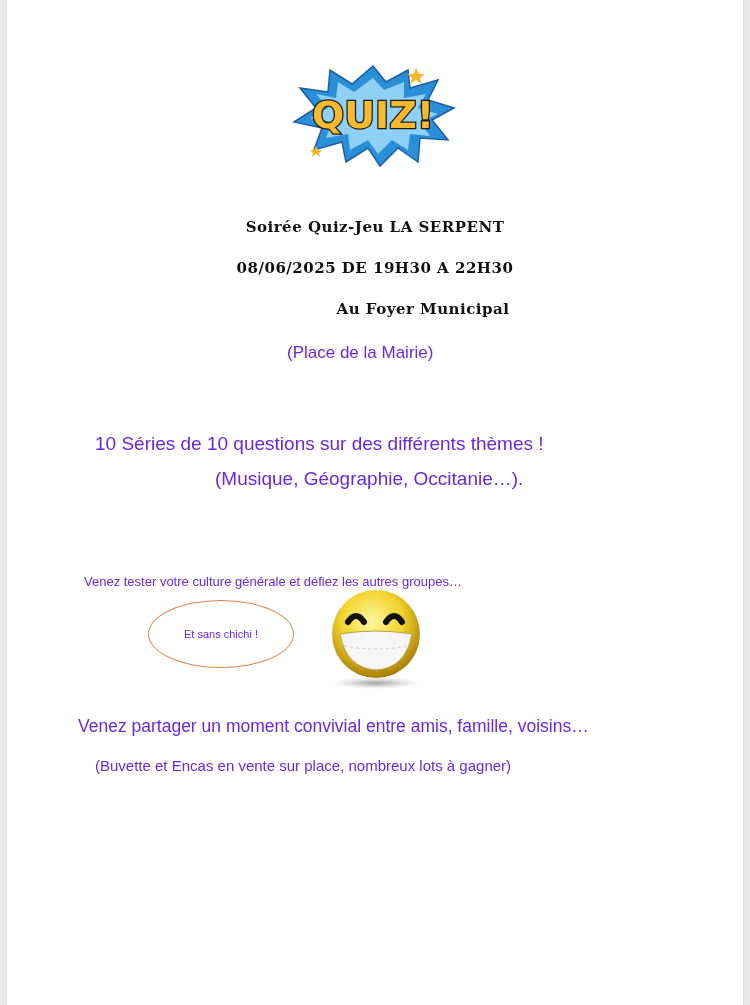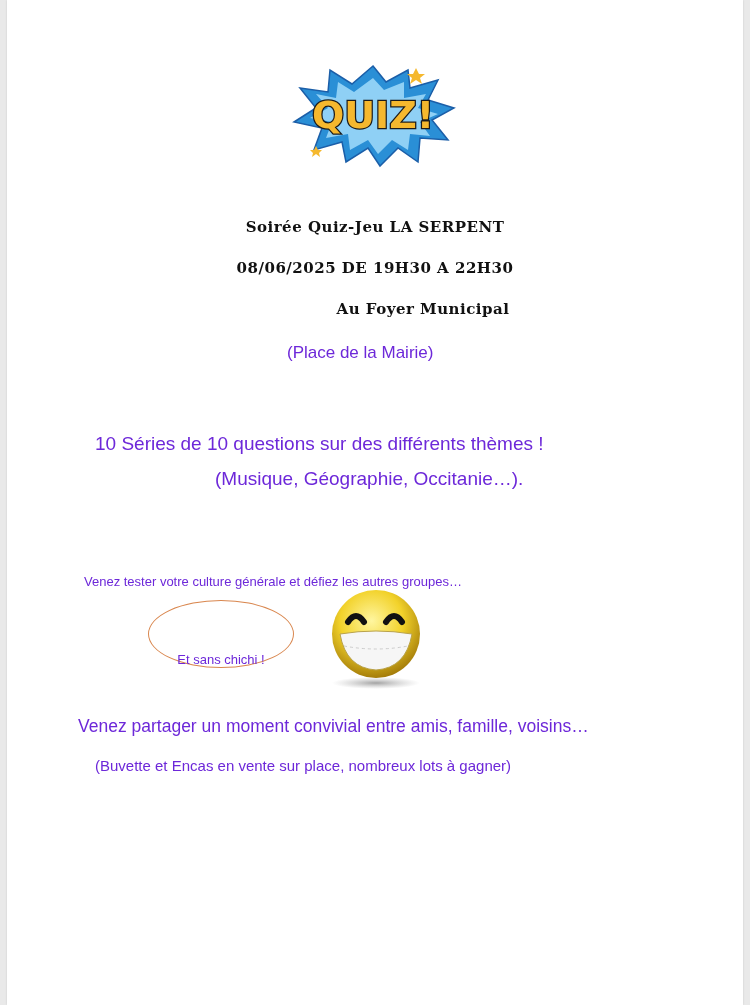--- a/index.html
+++ b/index.html
@@ -20,22 +20,22 @@
     color:#111; text-align:center; left:0; width:750px;
     font-size:15px; letter-spacing:0.5px;
   }
   .comic {
     font-family:Liberation Sans, sans-serif; color:#6d28d9; white-space:nowrap;
   }
   .bubble {
     left:148px; top:600px; width:146px; height:68px;
     border:1.5px solid #d9874f; border-radius:50%;
     box-sizing:border-box;
-    display:flex; align-items:flex-end; justify-content:center;
-    font-size:13px;
+    display:flex; align-items:center; justify-content:center;
+    font-size:11px;
   }
   .smiley { left:326px; top:588px; width:100px; height:102px; }
 </style>
 </head>
 <body>
 
 <div class="page"></div>
 
 <svg class="abs quiz-logo" viewBox="0 0 170 108">
   <polygon points="85,4 98,20 120,8 122,26 150,18 140,38 166,46 144,58 160,78 132,76 130,100 110,86 92,104 80,86 58,100 54,80 26,88 34,66 6,60 28,46 12,26 40,30 42,8 64,22" fill="#2a8fd6" stroke="#1b5ea8" stroke-width="1.5"></polygon>

